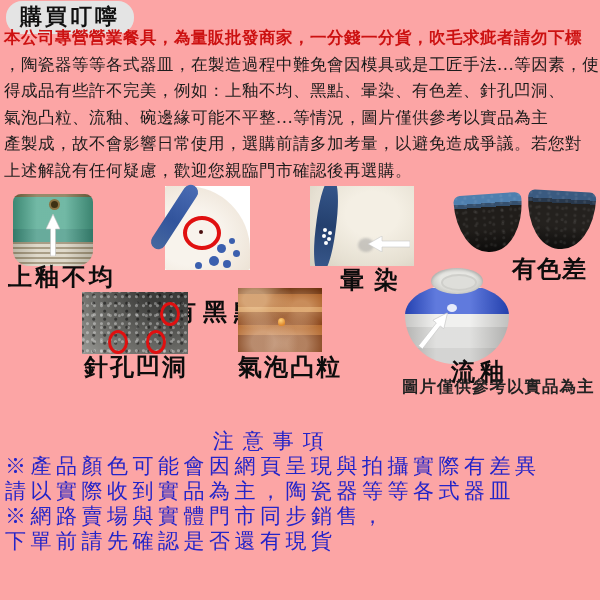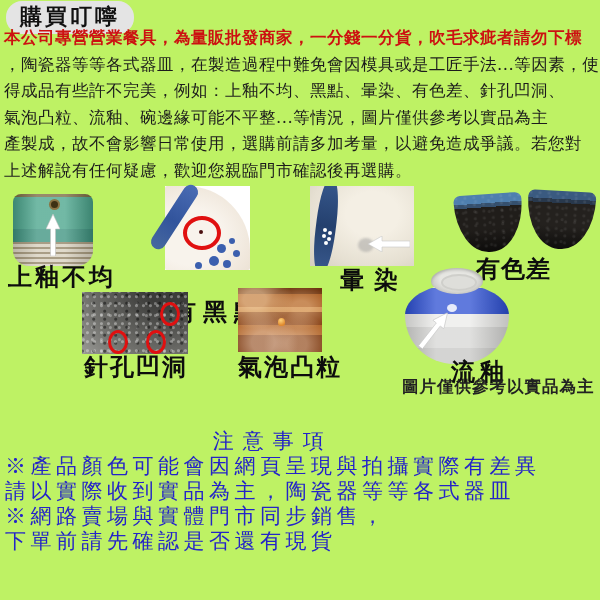--- a/index.html
+++ b/index.html
@@ -1,18 +1,18 @@
 <!DOCTYPE html>
 <html><head>
 <meta charset="utf-8">
 <style>
   html,body{margin:0;padding:0;}
   body{width:600px;height:600px;background:#fff;overflow:hidden;
        font-family:"DejaVu Serif","Liberation Serif",serif;}
-  .stage{position:relative;width:600px;height:600px;background:#bef264;}
+  .stage{position:relative;width:600px;height:600px;background:#fca5a5;}
 
   
   .title-pill{position:absolute;left:6px;top:1px;background:#e4e4e4;border-radius:16px;
     padding:1px 14px 2px 14px;font-size:22px;font-weight:bold;color:#111;letter-spacing:3px;}
 
   
   .intro{position:absolute;left:4px;top:25px;width:594px;font-size:16.5px;line-height:26.5px;
     color:#1c1c1c;letter-spacing:.5px;white-space:nowrap;}
   .intro .red{color:#cc1111;font-weight:bold;}
 
@@ -159,21 +159,21 @@
     <svg class="arrow-left" width="42" height="16" viewBox="0 0 42 16">
       <polygon points="0,8 14,0 14,5 42,5 42,11 14,11 14,16" fill="#ffffff" stroke="#c8c8c8" stroke-width="0.6"></polygon>
     </svg>
   </div>
   <div class="dlabel" style="left:340px;top:264px;letter-spacing:10px;">暈染</div>
 
   <div class="pair">
     <div class="dbowl b1"></div>
     <div class="dbowl b2"></div>
   </div>
-  <div class="dlabel" style="left:476px;top:253px;letter-spacing:1px;font-family:Liberation Mono, monospace;">有色差</div>
+  <div class="dlabel" style="left:512px;top:253px;letter-spacing:1px;font-family:Liberation Mono, monospace;">有色差</div>
 
   <div class="stone">
     <div class="stone-mass"></div>
     <div class="ring" style="left:78px;top:10px;width:14px;height:18px;"></div>
     <div class="ring" style="left:26px;top:38px;width:14px;height:18px;"></div>
     <div class="ring" style="left:64px;top:38px;width:14px;height:18px;"></div>
   </div>
   <div class="dlabel" style="left:84px;top:351px;letter-spacing:2px;">針孔凹洞</div>
 
   <div class="amber">

